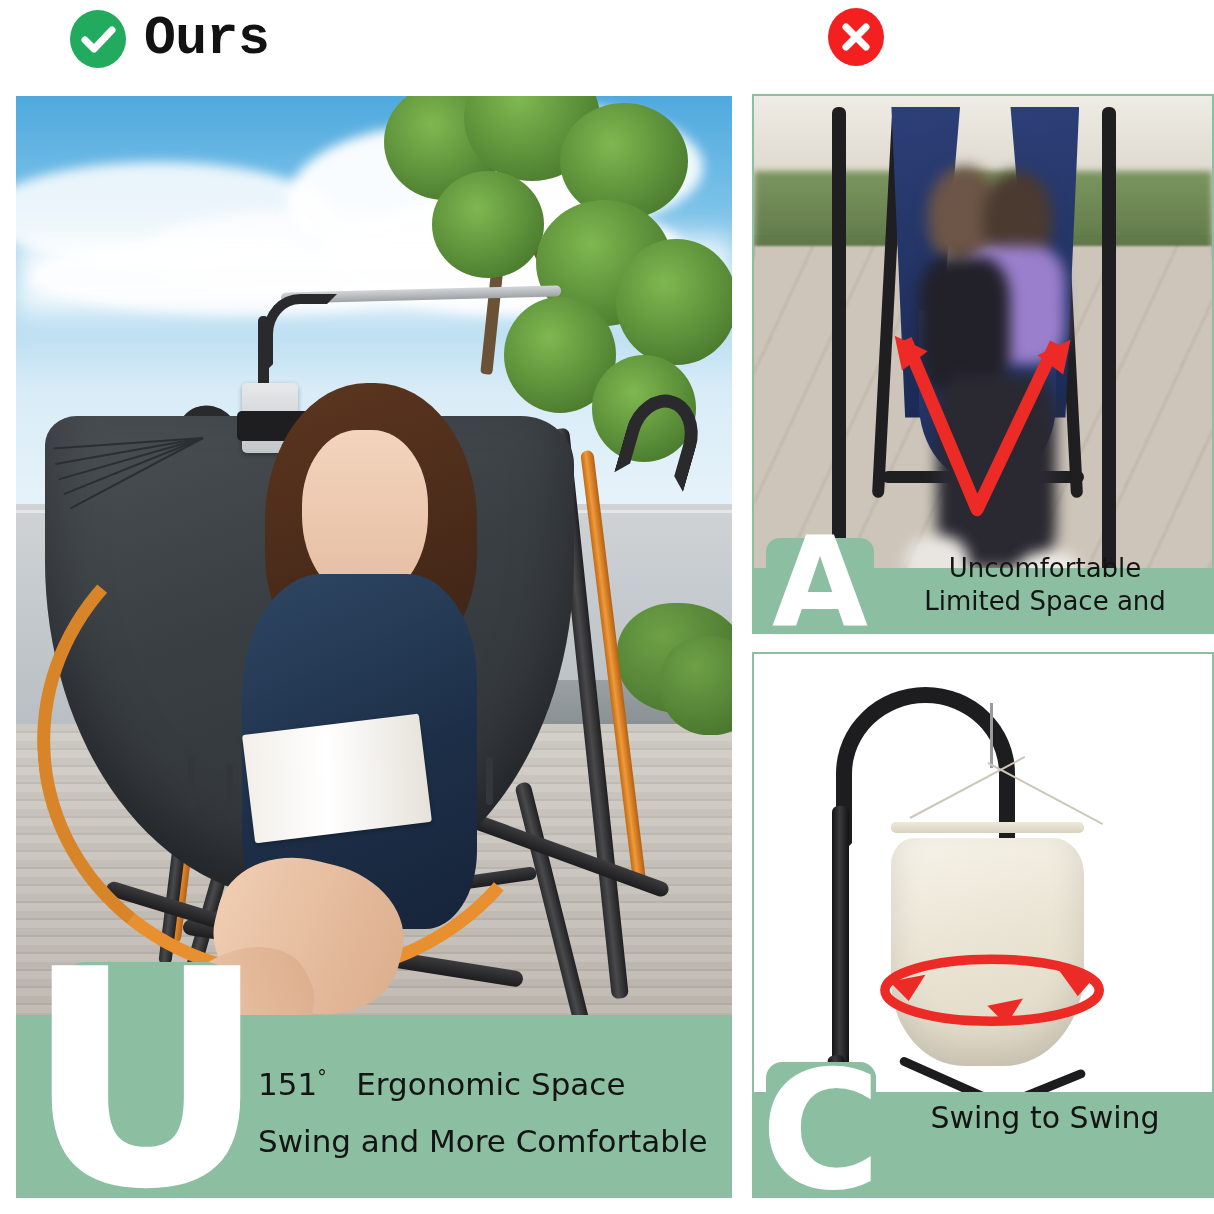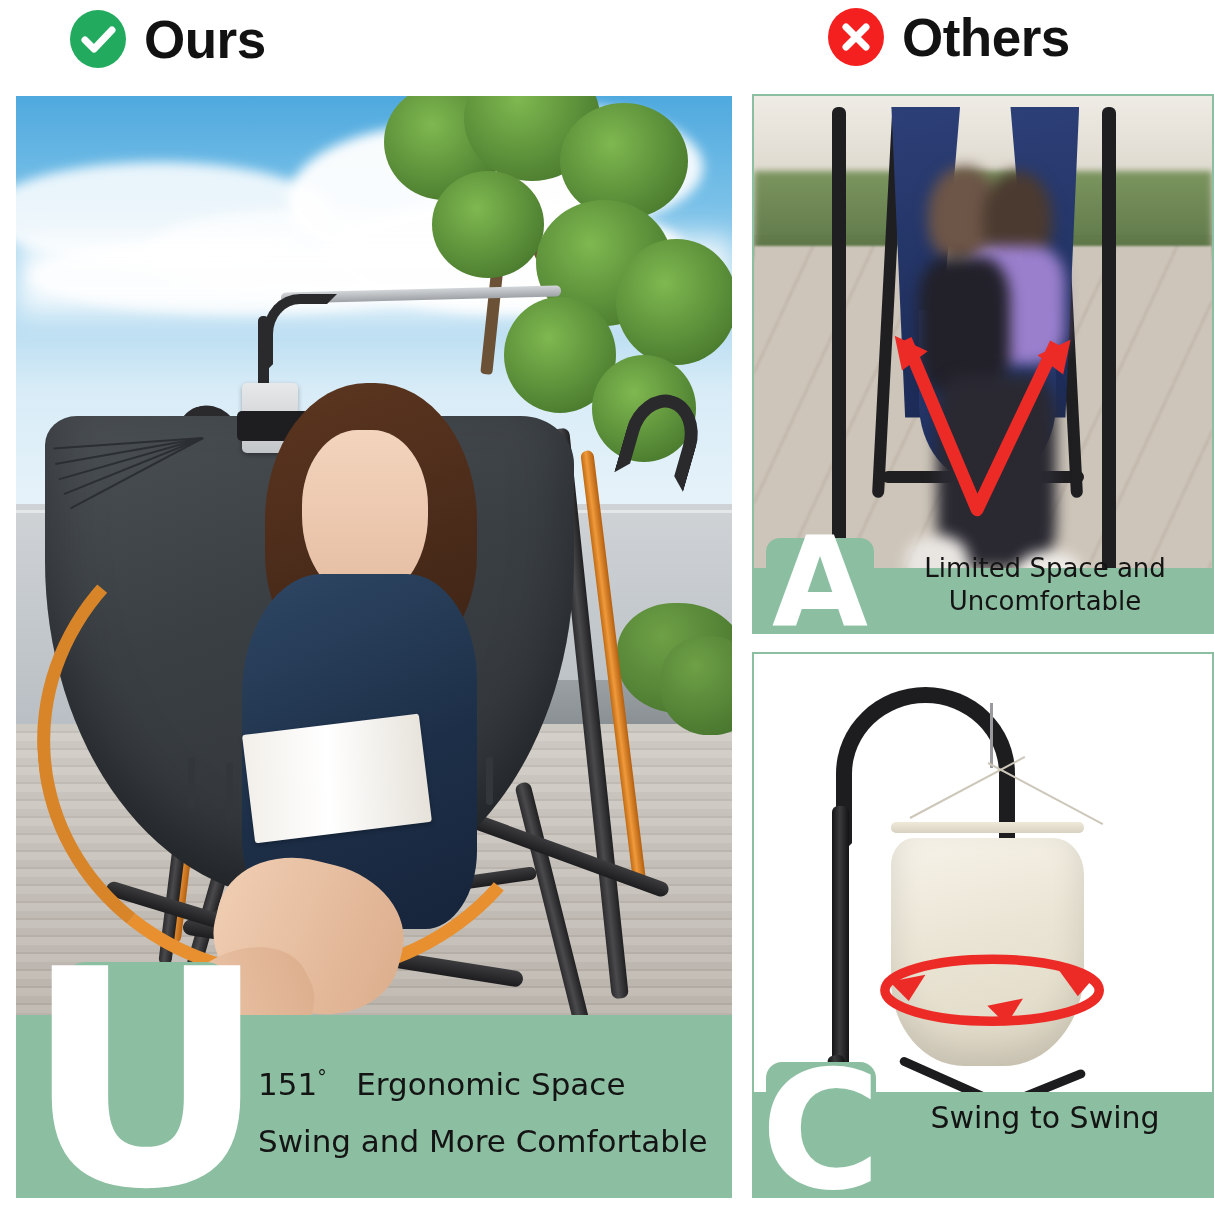--- a/index.html
+++ b/index.html
@@ -8,21 +8,21 @@
 
   
   .hdr{position:absolute;display:flex;align-items:center;gap:18px;}
   .hdr-ours{left:70px;top:10px;}
   .hdr-others{left:828px;top:8px;}
   .badge{width:56px;height:58px;border-radius:50%;position:relative;flex:none;}
   .badge.ok{background:#22ab5e;}
   .badge.no{background:#f4201f;}
   .badge svg{position:absolute;inset:0;width:100%;height:100%;}
   .hdr-txt{font-size:53px;font-weight:bold;color:#121212;letter-spacing:-.5px;
-           font-family:Liberation Sans, sans-serif;line-height:1;}
+           font-family:Liberation Mono, monospace;line-height:1;}
 
   
   .panel{position:absolute;overflow:hidden;box-sizing:border-box;}
   .p-left{left:16px;top:96px;width:716px;height:1102px;}
   .p-a{left:752px;top:94px;width:462px;height:540px;border:2px solid #8cbfa2;}
   .p-c{left:752px;top:652px;width:462px;height:546px;border:2px solid #8cbfa2;}
 
   
   .photoL{position:absolute;inset:0;overflow:hidden;}
   .skyL{position:absolute;left:0;top:0;width:100%;height:43%;
@@ -154,21 +154,20 @@
     </div>
     <div class="hdr-txt">Ours</div>
   </div>
 
   <div class="hdr hdr-others">
     <div class="badge no">
       <svg viewBox="0 0 56 58">
           <path d="M18 19 L38 39 M38 19 L18 39" fill="none" stroke="#fff" stroke-width="7" stroke-linecap="round"></path>
         </svg>
     </div>
-    <div class="hdr-txt">Others</div>
   </div>
 
   <div class="panel p-left">
     <div class="photoL">
       <div class="skyL">
         <div class="cloud cl1"></div>
           <div class="cloud cl2"></div>
           <div class="cloud cl3"></div>
         <div class="cloud cl4"></div>
           <div class="cloud cl5"></div>
@@ -282,22 +281,22 @@
         <path d="M8 4 L47 92 L90 6" fill="none" stroke="#ed2b26" stroke-width="7" stroke-linejoin="round"></path>
         <path d="M2 2 L20 10 L6 20 Z" fill="#ed2b26"></path>
         <path d="M98 4 L80 12 L94 22 Z" fill="#ed2b26"></path>
       </svg>
     </div>
   </div>
 
   <div class="band band-a"></div>
   <div class="bigletter bl-a">A</div>
   <div class="cap cap-a">
+    <div>Uncomfortable</div>
     <div>Limited Space and</div>
-    <div>Uncomfortable</div>
   </div>
 
   <div class="panel p-c">
     <div class="photoC">
       <div class="cStand" style="left:18%;top:6%;width:32%;height:26%;"></div>
       <div class="cPost" style="left:17%;top:28%;width:17px;height:52%;"></div>
       <div class="cPost" style="left:17%;top:74%;width:17px;height:14%;transform:rotate(-8deg);"></div>
       <div class="cBaseBar" style="left:8%;top:86%;width:74%;height:11px;transform:rotate(7deg);"></div>
       <div class="cBaseBar" style="left:10%;top:88%;width:70%;height:10px;transform:rotate(-9deg);"></div>
       <div class="cBaseBar" style="left:30%;top:82%;width:46%;height:9px;transform:rotate(24deg);"></div>

